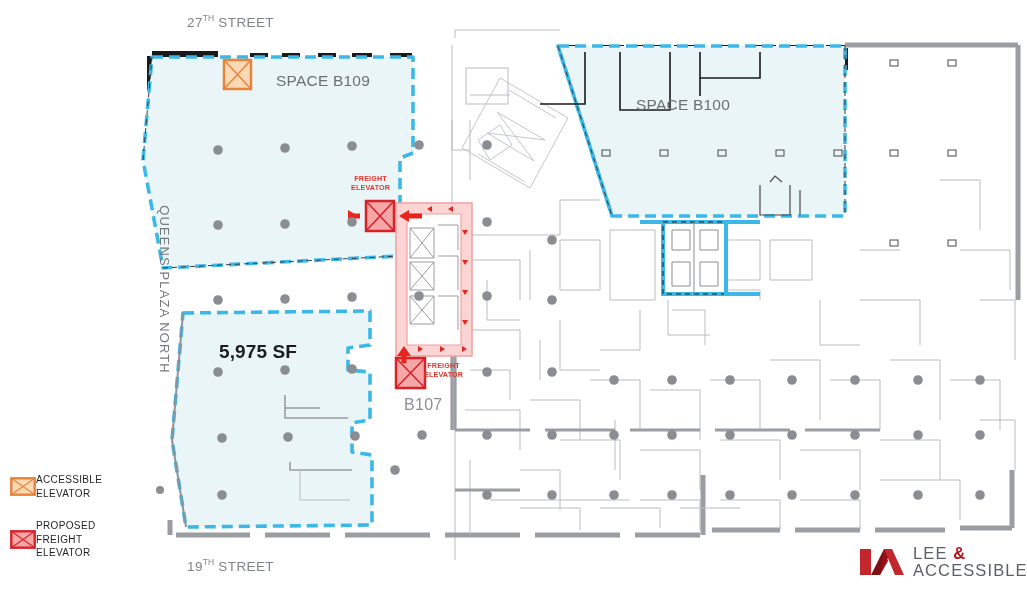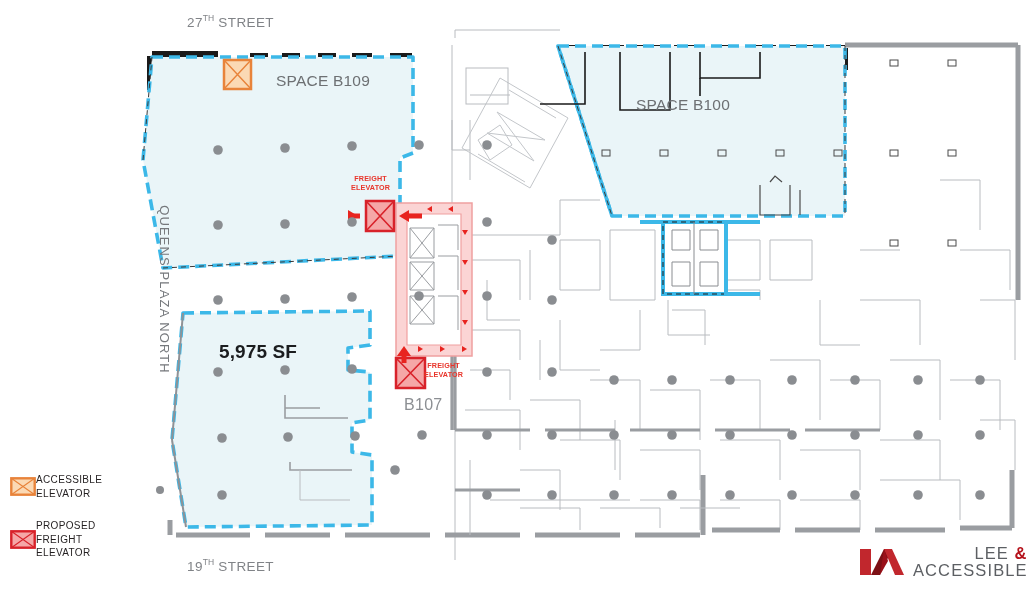--- a/index.html
+++ b/index.html
@@ -56,21 +56,20 @@
   .leg-txt{color:#231f20;font-size:10px;font-weight:normal;
            line-height:1.35;letter-spacing:.35px;text-transform:uppercase;}
 
   
   #logo{position:absolute;left:860px;top:545px;display:flex;align-items:center;}
   #logo .mark{width:44px;height:34px;flex:none;}
   #logo .wordmark{margin-left:9px;line-height:1.04;}
   #logo .wm1,#logo .wm2{
     display:block;color:#5c5f63;font-size:16.5px;letter-spacing:1.1px;
     font-family:"Liberation Sans",sans-serif;
-    text-align:right;
   }
   #logo .amp{color:#b5121b;font-weight:bold;}
 </style>
 </head>
 <body>
 
 <div id="root">
 
   <svg id="plan" width="1027" height="589" viewBox="0 0 1027 589">
 

